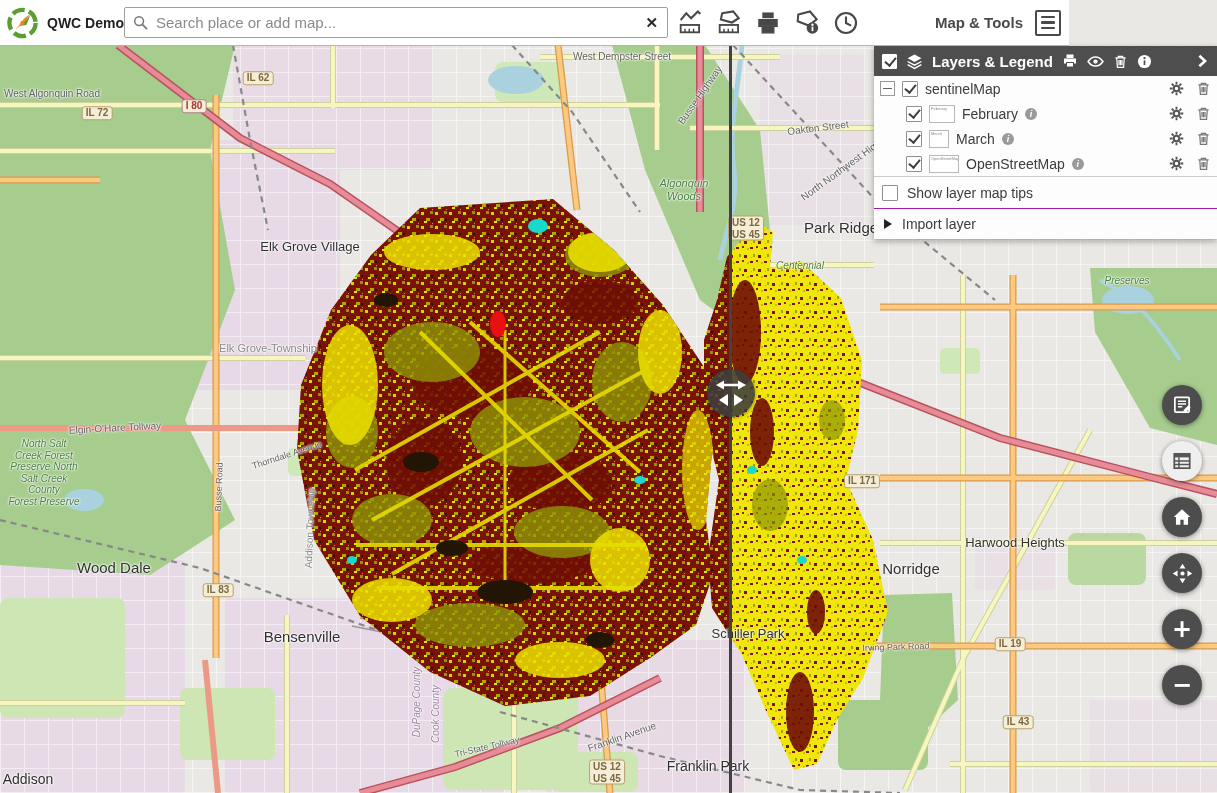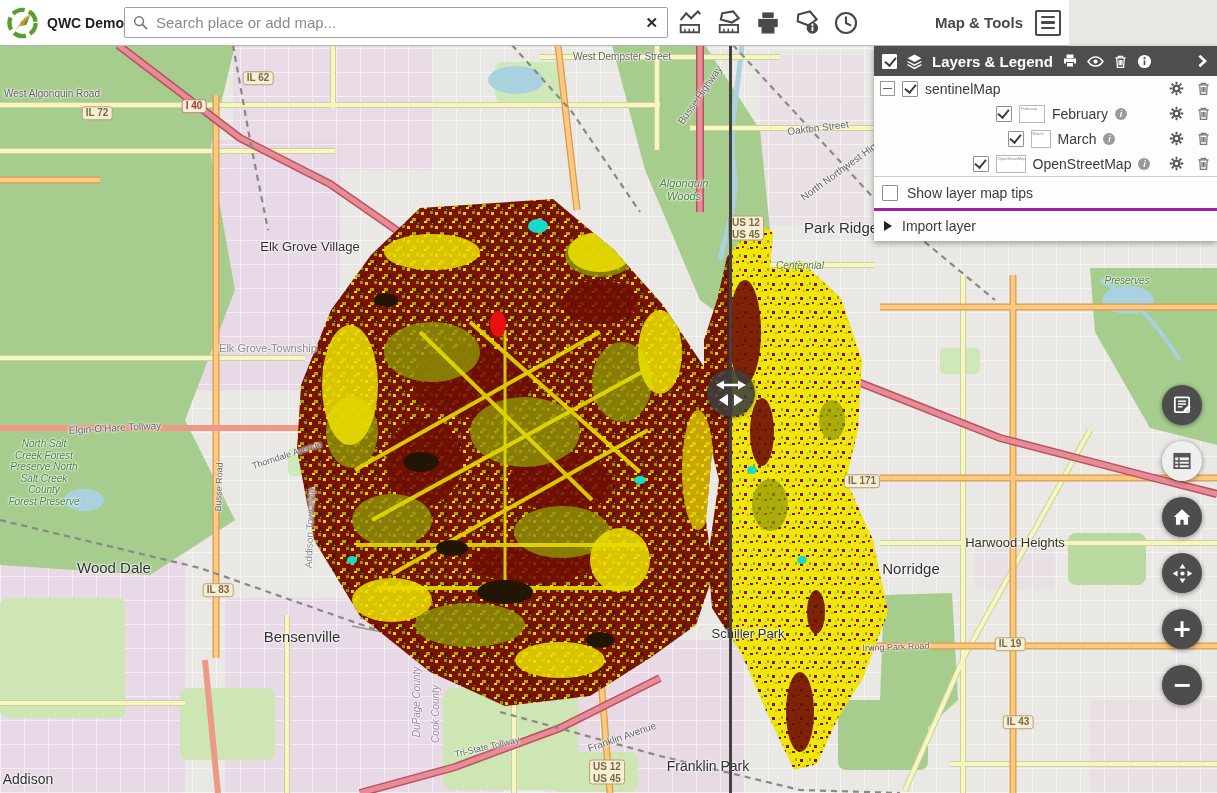--- a/index.html
+++ b/index.html
@@ -56,25 +56,25 @@
   .cb.on::after{content:"";position:absolute;left:3.5px;top:0px;width:5px;height:9px;
     border-right:2.2px solid #3c3c3c;border-bottom:2.2px solid #3c3c3c;transform:rotate(40deg);}
   .lp-header .cb{border-color:#fff;}
   .expander{width:13px;height:13px;border:1px solid #999;background:#fff;position:relative;flex:none;cursor:pointer;}
   .expander::after{content:"";position:absolute;left:2px;right:2px;top:5.5px;height:1.5px;background:#666;}
   .thumb{width:26px;height:18px;border:1px solid #b8b8b8;background:#fff;flex:none;overflow:hidden;
     font-size:4px;color:#888;line-height:1.1;padding:1px;box-sizing:border-box;}
   .info-sm{width:12px;height:12px;border-radius:50%;background:#9a9a9a;color:#fff;font-size:9px;font-weight:bold;
     display:inline-flex;align-items:center;justify-content:center;flex:none;font-style:italic;cursor:pointer;}
   .lp-opt{height:31px;display:flex;align-items:center;gap:9px;border-top:1px solid #ccc;padding-left:8px;}
-  .lp-import{height:30px;display:flex;align-items:center;gap:10px;border-top:3px solid #a21caf;padding-left:10px;cursor:pointer;}
+  .lp-import{height:30px;display:flex;align-items:center;gap:10px;border-top:1px solid #a21caf;padding-left:10px;cursor:pointer;}
   .tri-right{width:0;height:0;border-left:8px solid #222;border-top:5.5px solid transparent;
     border-bottom:5.5px solid transparent;flex:none;}
   .indent1{padding-left:6px;}
-  .indent2{padding-left:32px;justify-content:center;}
+  .indent2{padding-left:32px;}
   
   .map-btn{position:absolute;left:1162px;width:40px;height:40px;border-radius:50%;background:#4d4d4d;
     display:flex;align-items:center;justify-content:center;color:#fff;cursor:pointer;z-index:20;
     box-shadow:0 1px 5px rgba(0,0,0,.45);border:none;}
   .map-btn.light{background:#efefef;color:#555;}
   .map-btn .glyph{font-size:24px;font-weight:bold;line-height:1;font-family:"DejaVu Sans",sans-serif;}
 </style>
 </head>
 <body>
 
@@ -417,21 +417,21 @@
       <span class="mlabel street" style="left: 848px; top: 165px; font-size: 10px; transform: translate(-50%, -50%) rotate(-36deg);">North Northwest Highway</span>
       <span class="mlabel street" style="left: 115px; top: 428px; font-size: 10px; transform: translate(-50%, -50%) rotate(-3deg);">Elgin-O'Hare Tollway</span>
       <span class="mlabel street" style="left: 287px; top: 455px; font-size: 9px; transform: translate(-50%, -50%) rotate(-18deg);">Thorndale Avenue</span>
       <span class="mlabel street" style="left: 219px; top: 487px; font-size: 9px; transform: translate(-50%, -50%) rotate(-88deg);">Busse Road</span>
       <span class="mlabel street" style="left: 896px; top: 647px; font-size: 9px; transform: translate(-50%, -50%) rotate(-2deg);">Irving Park Road</span>
       <span class="mlabel street" style="left: 622px; top: 737px; font-size: 10px; transform: translate(-50%, -50%) rotate(-19deg);">Franklin Avenue</span>
       <span class="mlabel street" style="left: 487px; top: 747px; font-size: 9px; transform: translate(-50%, -50%) rotate(-13deg);">Tri-State Tollway</span>
       <span class="mlabel county" style="left: 417px; top: 702px; font-size: 10px; transform: translate(-50%, -50%) rotate(-90deg);">DuPage County</span>
       <span class="mlabel county" style="left: 436px; top: 714px; font-size: 10px; transform: translate(-50%, -50%) rotate(-90deg);">Cook County</span>
       <span class="mlabel shield" style="left: 97px; top: 113px; transform: translate(-50%, -50%) rotate(0deg);">IL 72</span>
-      <span class="mlabel shield-red" style="left: 194px; top: 106px; transform: translate(-50%, -50%) rotate(0deg);">I 40</span>
+      <span class="mlabel shield-red" style="left: 194px; top: 106px; transform: translate(-50%, -50%) rotate(0deg);">I 80</span>
       <span class="mlabel shield" style="left: 258px; top: 78px; transform: translate(-50%, -50%) rotate(0deg);">IL 62</span>
       <span class="mlabel shield" style="left: 746px; top: 228px; transform: translate(-50%, -50%) rotate(0deg);">US 12
 US 45</span>
       <span class="mlabel shield" style="left: 862px; top: 481px; transform: translate(-50%, -50%) rotate(0deg);">IL 171</span>
       <span class="mlabel shield" style="left: 1010px; top: 644px; transform: translate(-50%, -50%) rotate(0deg);">IL 19</span>
       <span class="mlabel shield" style="left: 1018px; top: 722px; transform: translate(-50%, -50%) rotate(0deg);">IL 43</span>
       <span class="mlabel shield" style="left: 218px; top: 590px; transform: translate(-50%, -50%) rotate(0deg);">IL 83</span>
       <span class="mlabel shield" style="left: 607px; top: 772px; transform: translate(-50%, -50%) rotate(0deg);">US 12
 US 45</span>
     </div>

